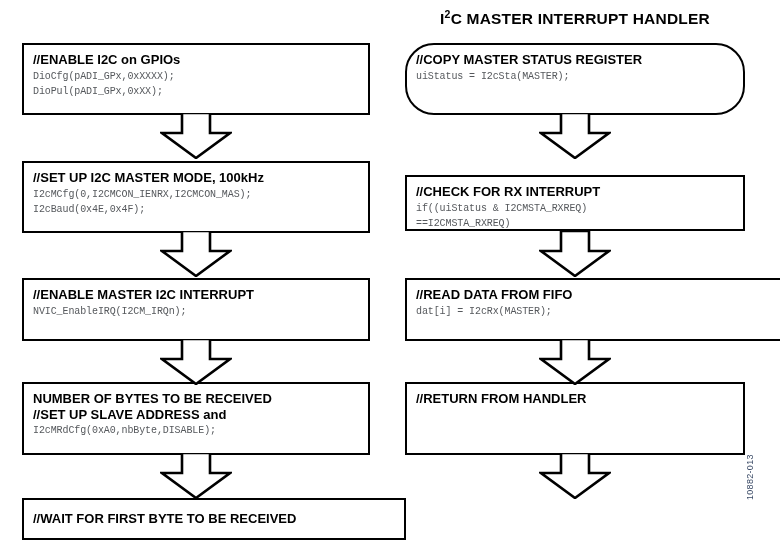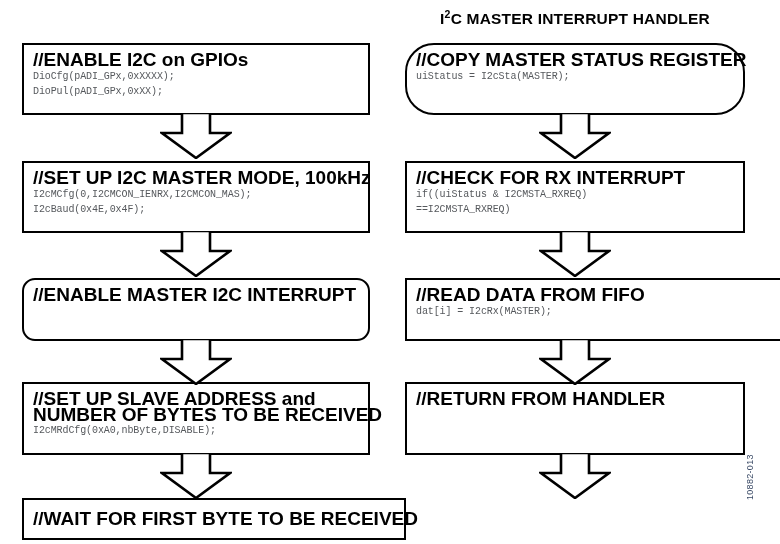--- a/index.html
+++ b/index.html
@@ -47,45 +47,45 @@
   .proc-box {
     position: absolute;
     box-sizing: border-box;
     background: #ffffff;
     border: 2.4px solid #000000;
     padding: 7px 0 0 9px;
   }
   .proc-box .cmt {
     font-family: "Liberation Sans", sans-serif;
     font-weight: bold;
-    font-size: 19px;
+    font-size: 13px;
     line-height: 15.5px;
     white-space: pre;
     color: #000000;
   }
   .proc-box .code {
     font-family: "Liberation Mono", "DejaVu Sans Mono", monospace;
     font-size: 10px;
     line-height: 15.4px;
     white-space: pre;
     color: #55585c;
     letter-spacing: -0.1px;
   }
   .proc-box .code.first { margin-top: 1px; }
 
   
   #box-l1 { left: 22px; top: 43px;  width: 348px; height: 72px; }
   #box-l2 { left: 22px; top: 161px; width: 348px; height: 72px; }
-  #box-l3 { left: 22px; top: 278px; width: 348px; height: 63px; border-radius: 13px; }
+  #box-l3 { left: 22px; top: 278px; width: 348px; height: 63px; }
   #box-l4 { left: 22px; top: 382px; width: 348px; height: 73px; }
   #box-l5 { left: 22px; top: 498px; width: 384px; height: 42px; }
 
   
   #box-r1 { left: 405px; top: 43px;  width: 340px; height: 72px; border-radius: 29px; }
-  #box-r2 { left: 405px; top: 161px; width: 340px; height: 72px; }
+  #box-r2 { left: 405px; top: 175px; width: 340px; height: 56px; }
   #box-r3 { left: 405px; top: 278px; width: 412px; height: 63px; }
   #box-r4 { left: 405px; top: 382px; width: 340px; height: 73px; }
 
   
   .proc-box.single { display: flex; align-items: center; padding-top: 0; }
 
   
   .arrow {
     position: absolute;
     width: 72px;
@@ -135,25 +135,26 @@
   </div>
 
   <div class="proc-box" id="box-l2">
     <div class="cmt">//SET UP I2C MASTER MODE, 100kHz</div>
     <div class="code first">I2cMCfg(0,I2CMCON_IENRX,I2CMCON_MAS);</div>
     <div class="code">I2cBaud(0x4E,0x4F);</div>
   </div>
 
   <div class="proc-box" id="box-l3">
     <div class="cmt">//ENABLE MASTER I2C INTERRUPT</div>
+    <div class="code first">NVIC_EnableIRQ(I2CM_IRQn);</div>
   </div>
 
   <div class="proc-box" id="box-l4">
+    <div class="cmt">NUMBER OF BYTES TO BE RECEIVED</div>
     <div class="cmt">//SET UP SLAVE ADDRESS and</div>
-    <div class="cmt">NUMBER OF BYTES TO BE RECEIVED</div>
     <div class="code first">I2cMRdCfg(0xA0,nbByte,DISABLE);</div>
   </div>
 
   <div class="proc-box single" id="box-l5">
     <div class="cmt">//WAIT FOR FIRST BYTE TO BE RECEIVED</div>
   </div>
 
   <div class="proc-box" id="box-r1">
     <div class="cmt">//COPY MASTER STATUS REGISTER</div>
     <div class="code first">uiStatus = I2cSta(MASTER);</div>

